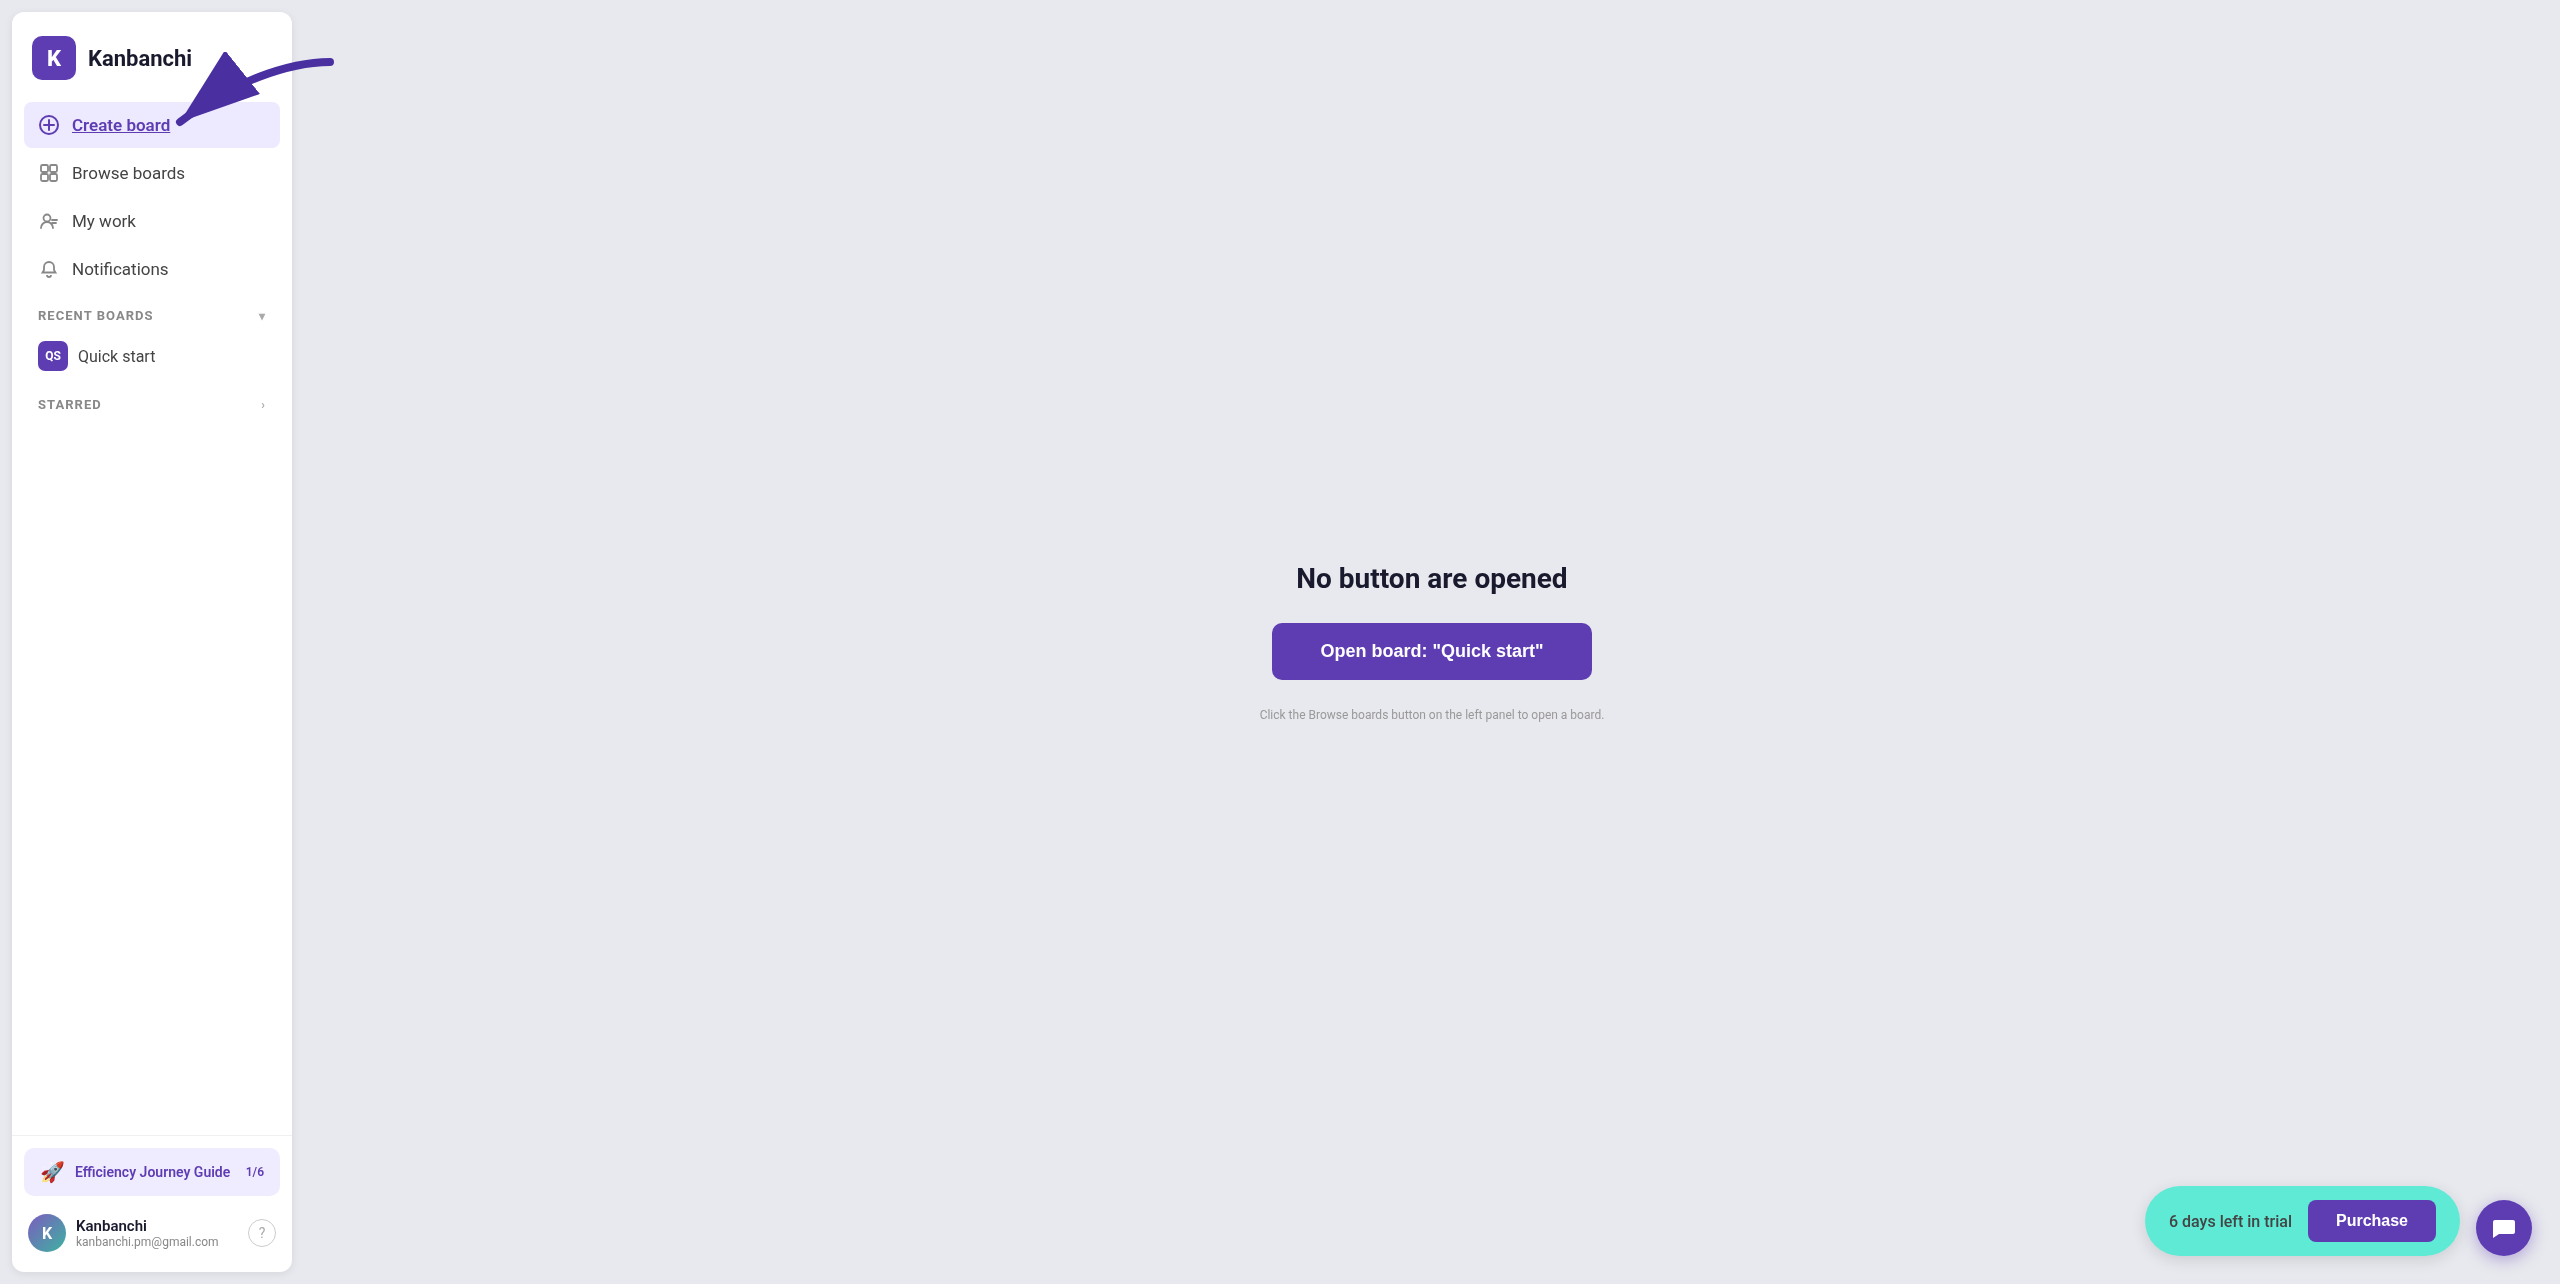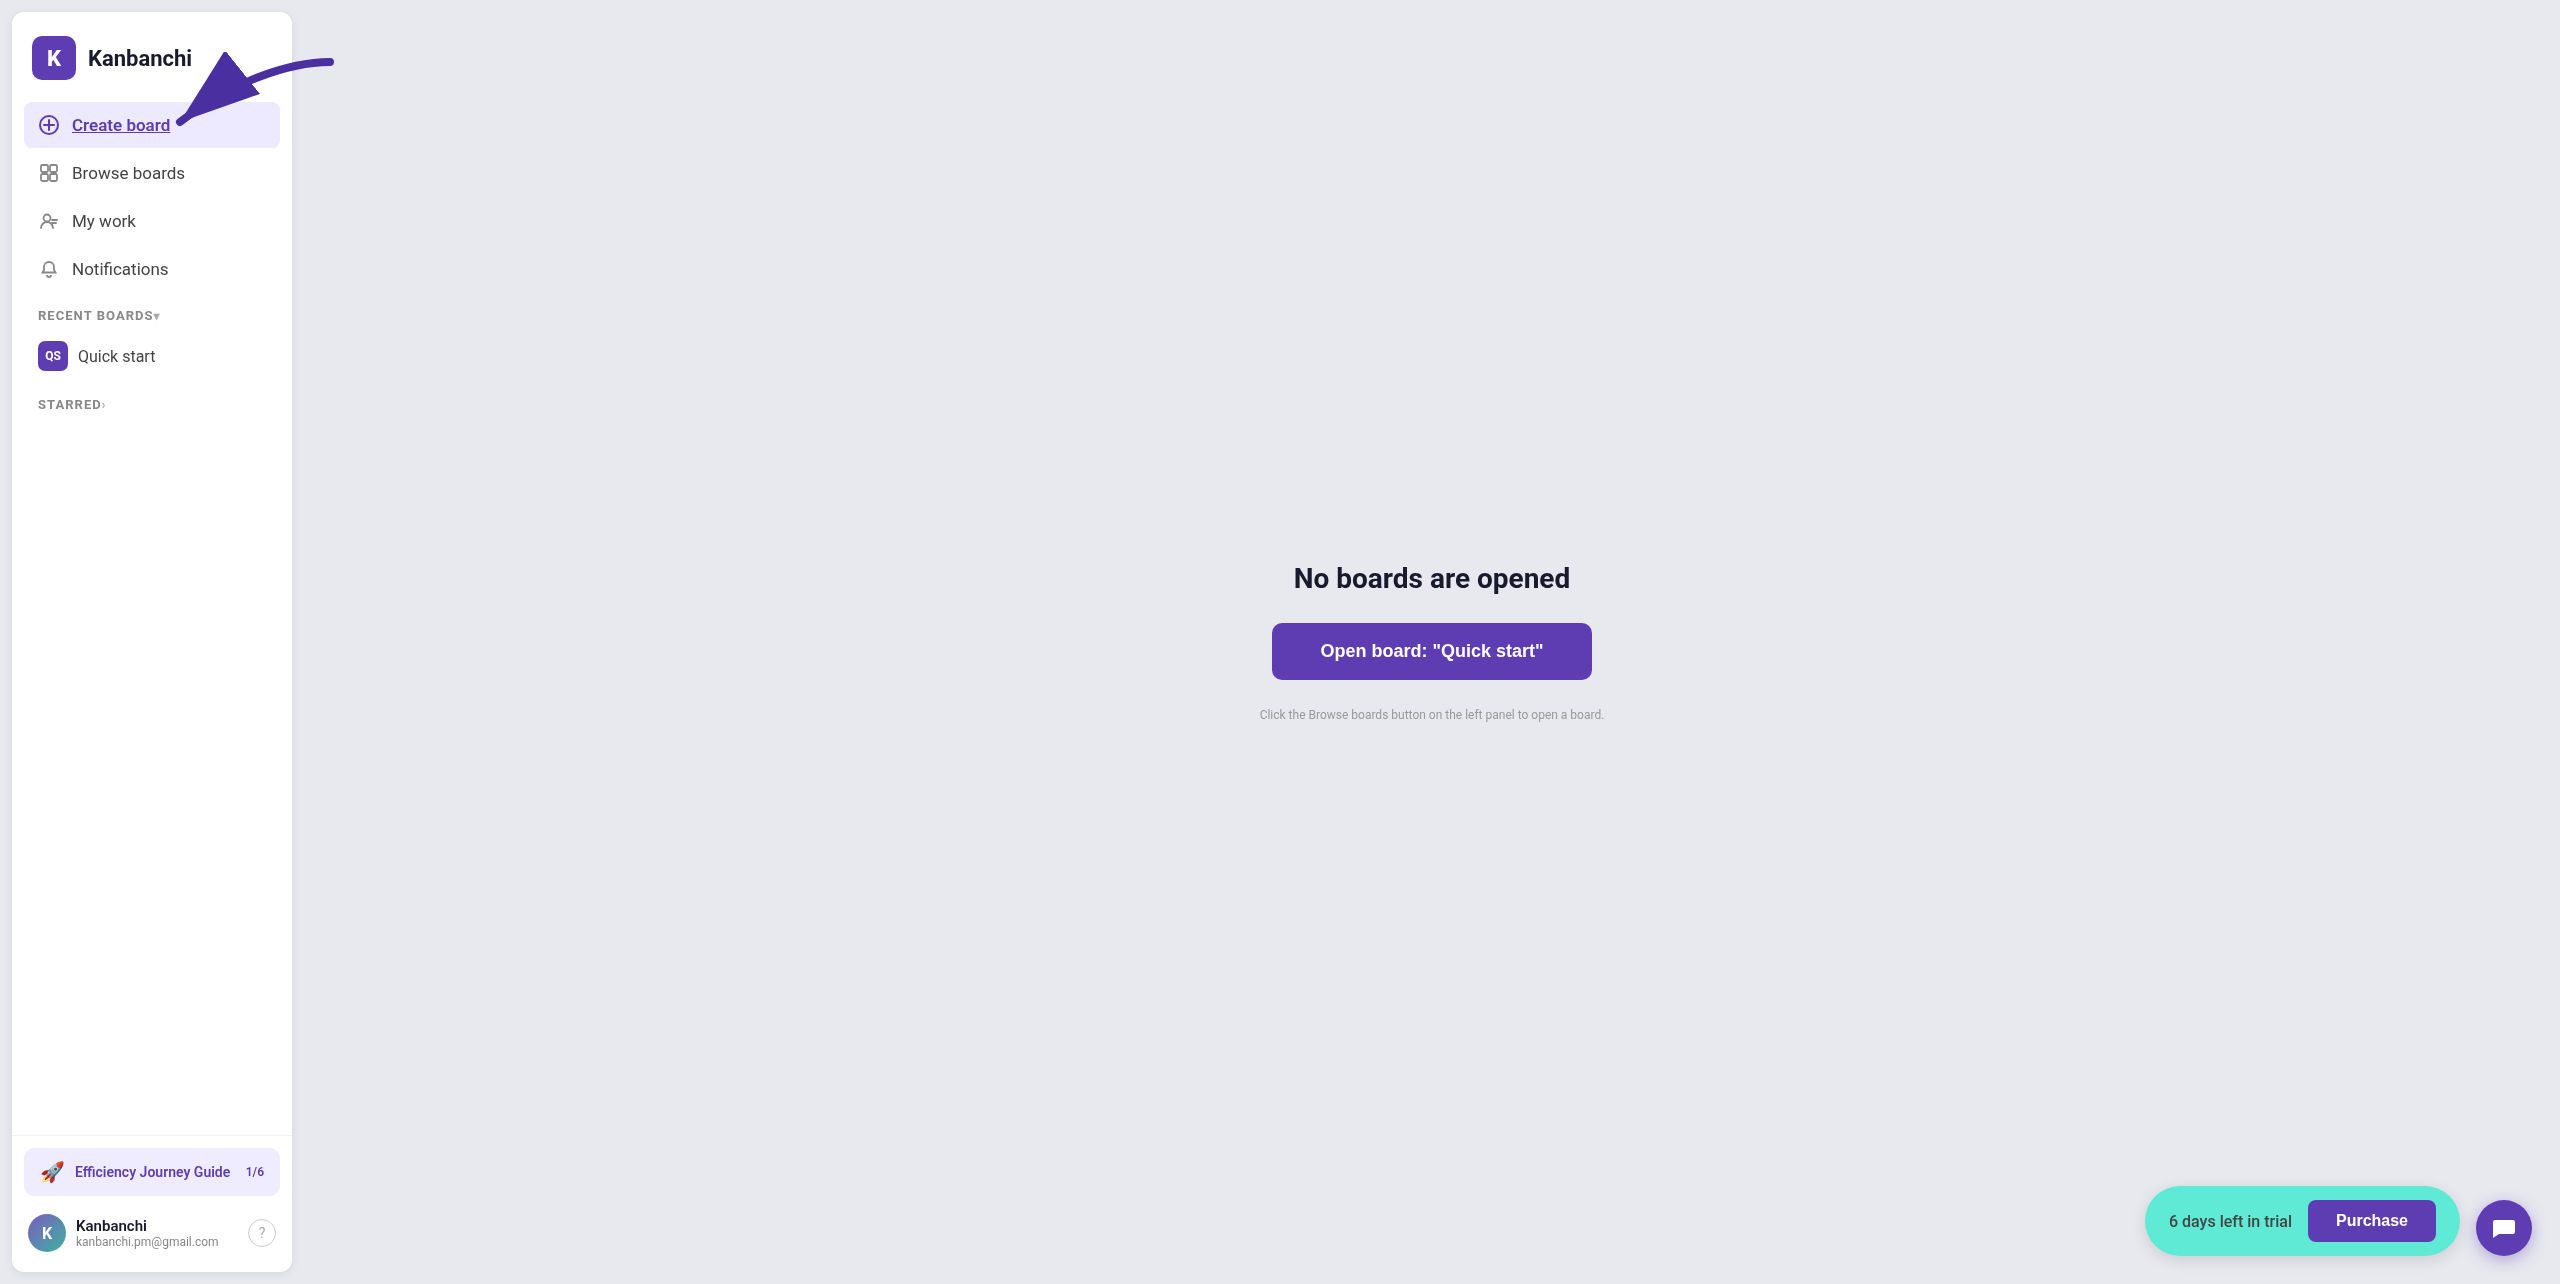--- a/index.html
+++ b/index.html
@@ -87,20 +87,21 @@
       text-decoration: underline;
     }
 
     .nav-item.create-board .icon {
       color: #5e3db3;
     }
 
     .section-header {
       display: flex;
       align-items: center;
+      justify-content: space-between;
       padding: 14px 14px 8px 14px;
       font-size: 13px;
       font-weight: 700;
       color: #888;
       letter-spacing: 0.08em;
       text-transform: uppercase;
       cursor: pointer;
     }
 
     .section-chevron {
@@ -410,21 +411,21 @@
   <defs>
     <marker id="arrowhead" markerWidth="10" markerHeight="7" refX="10" refY="3.5" orient="auto">
       <polygon points="0 0, 10 3.5, 0 7" fill="#4a2fa0"></polygon>
     </marker>
   </defs>
   <path d="M 180 10 C 140 10, 80 30, 30 70" stroke="#4a2fa0" stroke-width="8" fill="none" marker-end="url(#arrowhead)" stroke-linecap="round"></path>
 </svg>
 
 <div class="main-content">
   <div class="empty-state">
-    <h2 class="empty-title">No boards are opened</h2>
+    <h2 class="empty-title">No button are opened</h2>
     <button class="open-board-btn">Open board: "Quick start"</button>
     <p class="hint-text">Click the Browse boards button on the left panel to open a board.</p>
   </div>
 </div>
 
 <div class="trial-bar">
   <span class="trial-text">6 days left in trial</span>
   <button class="purchase-btn">Purchase</button>
 </div>
 

